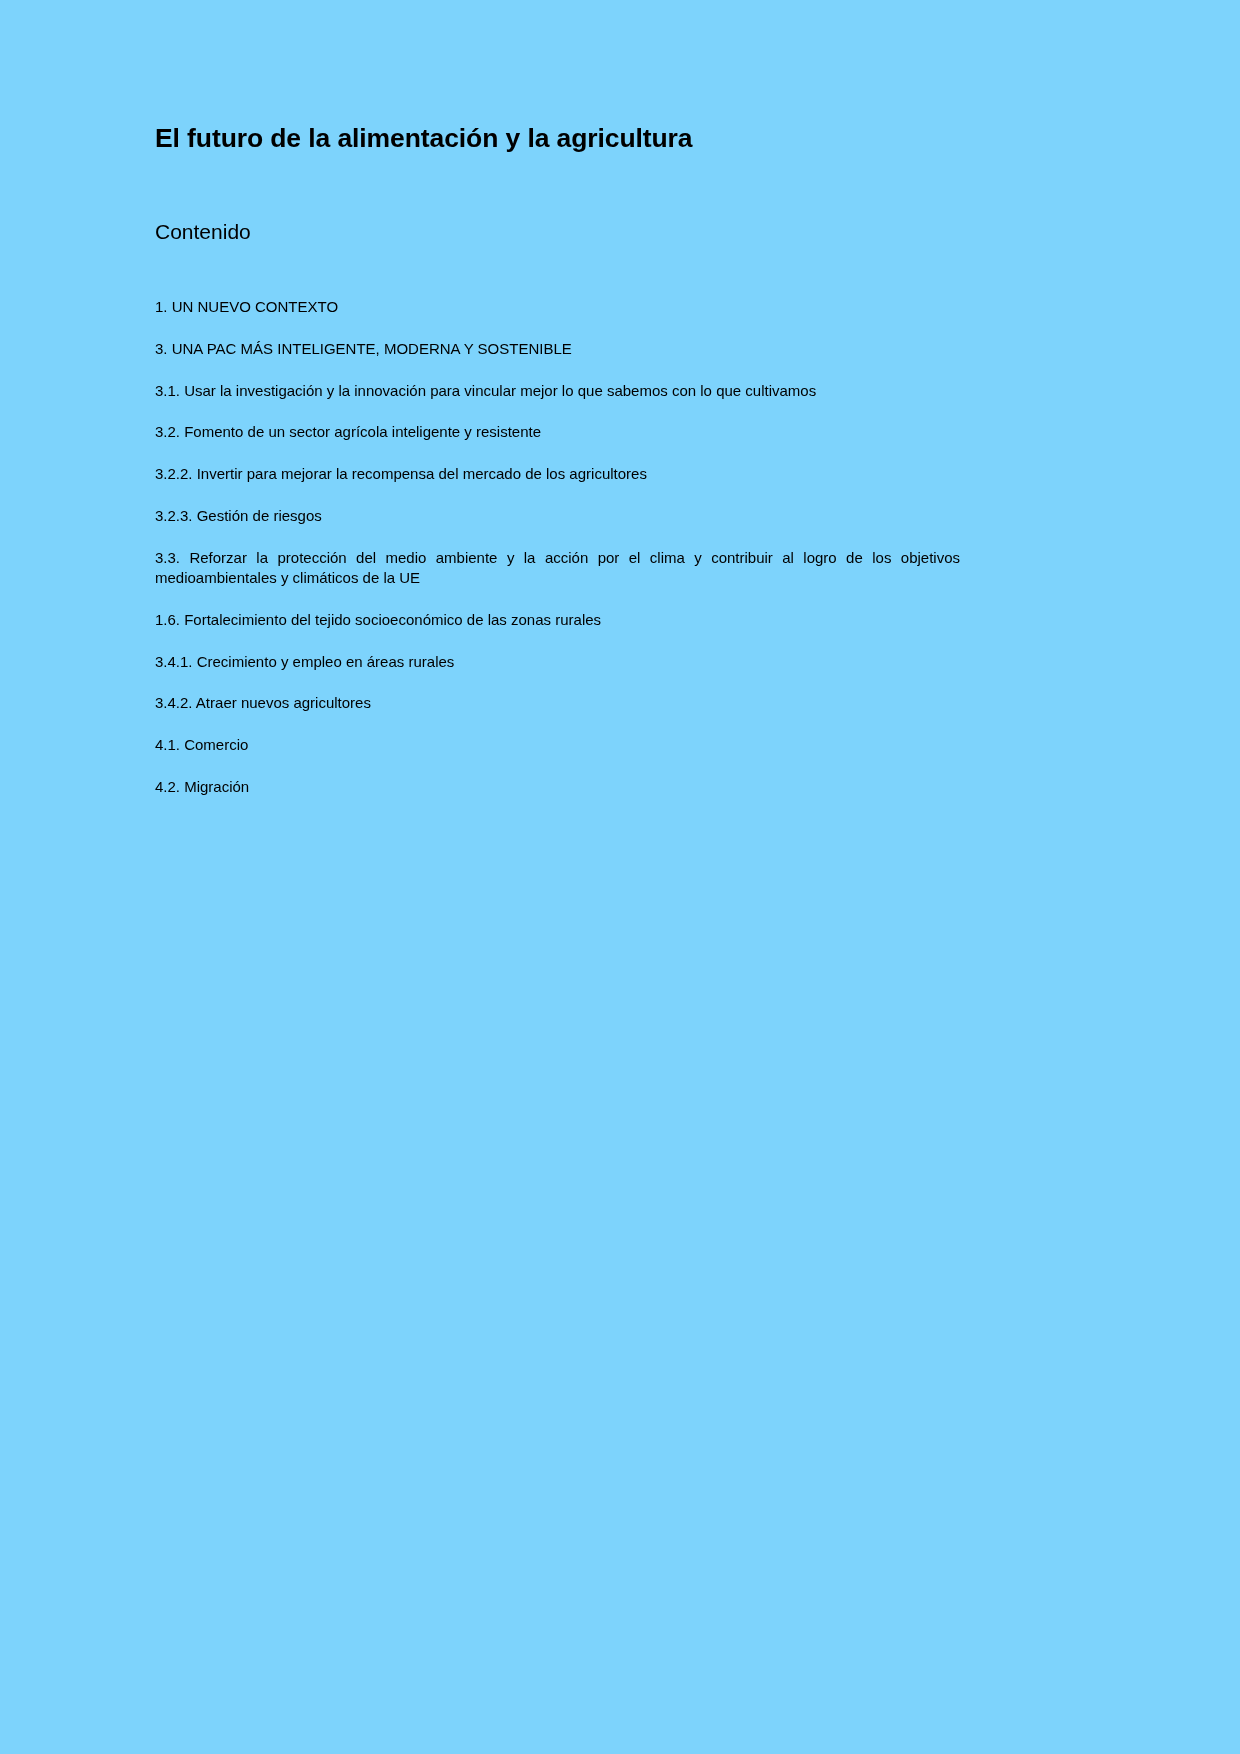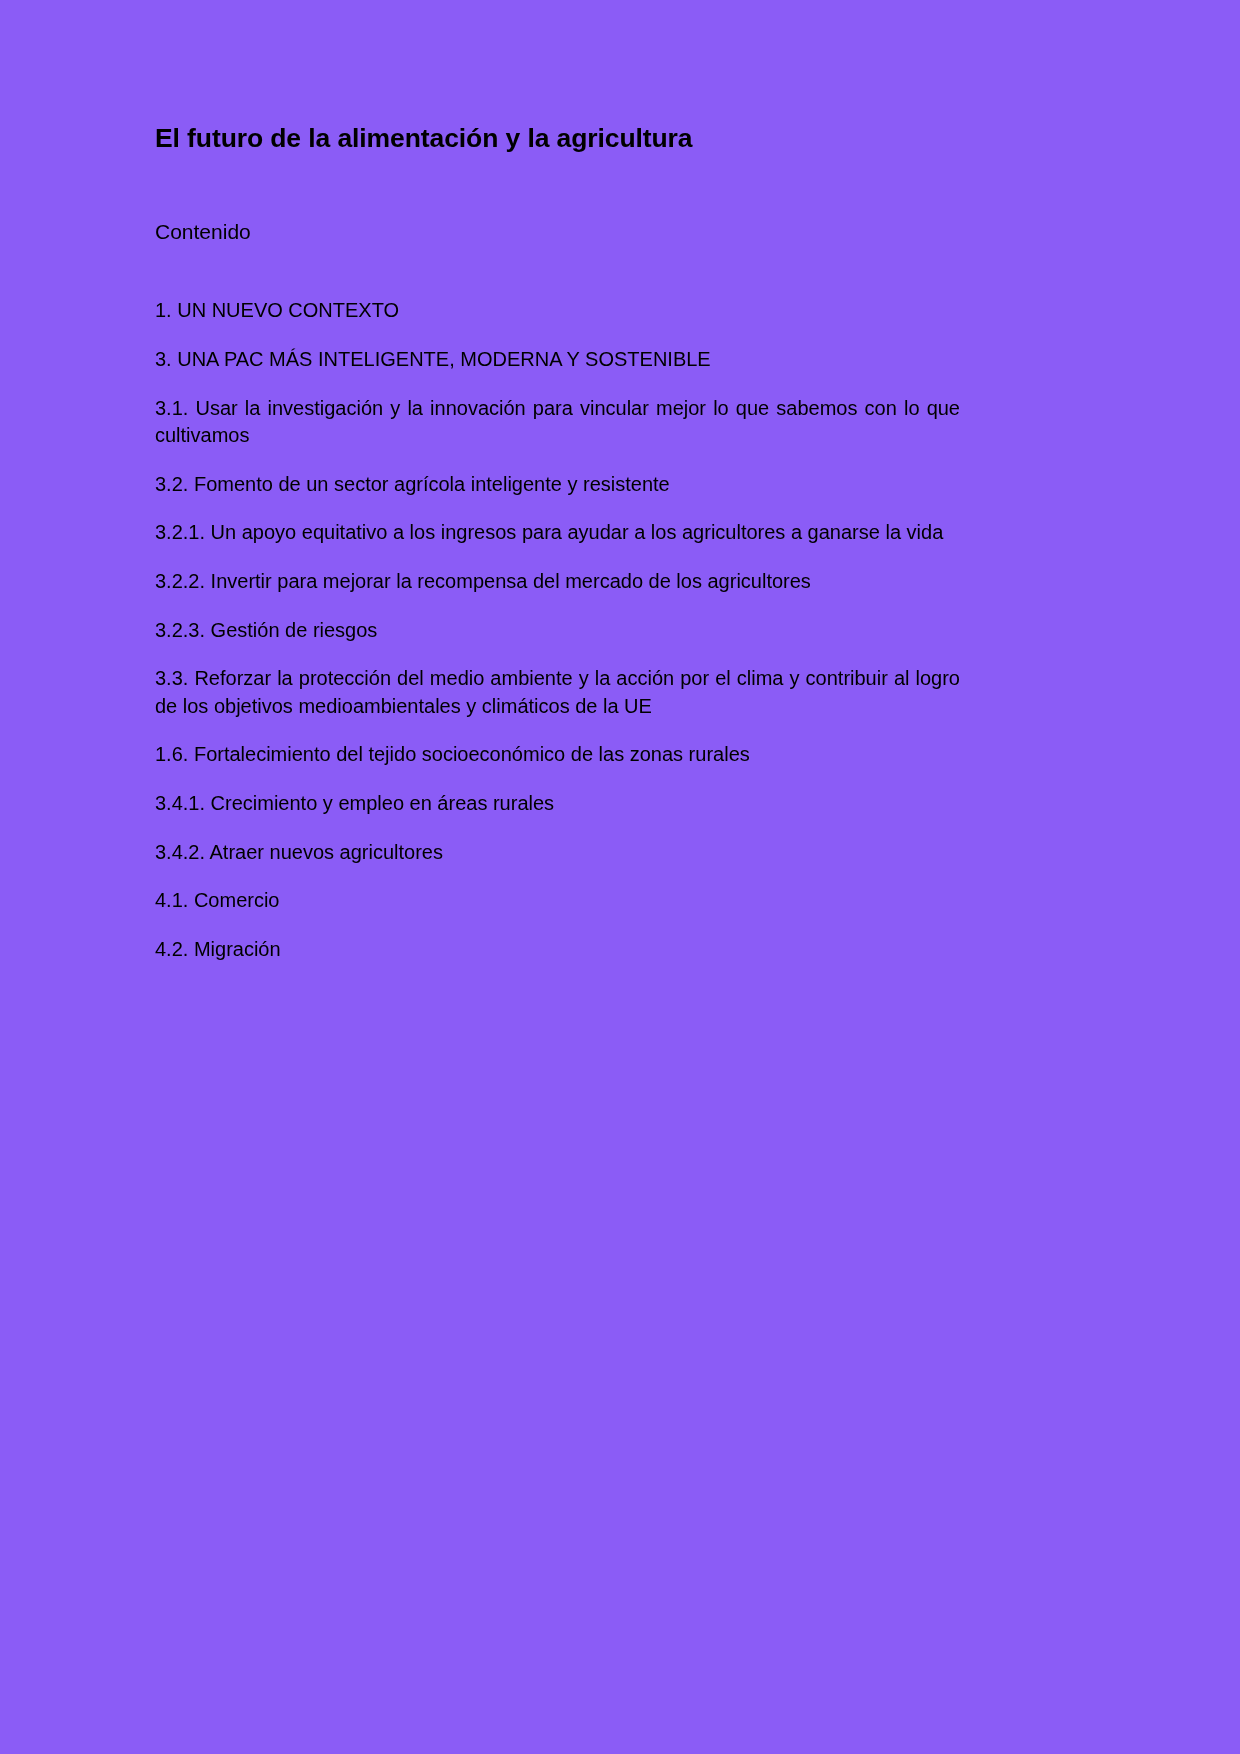--- a/index.html
+++ b/index.html
@@ -14,21 +14,21 @@
     font-family: "Liberation Sans", sans-serif;
     color: #000000;
     overflow: hidden;
   }
   .page {
     position: absolute;
     left: 0;
     top: 0;
     width: 1240px;
     height: 1754px;
-    background: #8b5cf6;
+    background: #7dd3fc;
   }
   .content-area {
     position: absolute;
     left: 155px;
     top: 122px;
     width: 805px;
   }
   .doc-title {
     font-size: 26.5px;
     font-weight: bold;
@@ -43,21 +43,21 @@
     line-height: 1.3;
     margin: 63px 0 0 0;
     color: #000000;
   }
   .toc-list {
     margin: 52px 0 0 0;
     padding: 0;
     list-style: none;
   }
   .toc-entry {
-    font-size: 20px;
+    font-size: 15px;
     line-height: 1.38;
     margin: 0 0 21px 0;
     color: #000000;
     text-align: justify;
     text-justify: inter-word;
     hyphens: none;
   }
   .toc-entry.single-line {
     text-align: left;
   }
@@ -73,21 +73,20 @@
 
     <h1 class="doc-title">El futuro de la alimentación y la agricultura</h1>
 
     <p class="contenido-label">Contenido</p>
 
     <ul class="toc-list">
       <li class="toc-entry single-line">1. UN NUEVO CONTEXTO</li>
       <li class="toc-entry single-line">3. UNA PAC MÁS INTELIGENTE, MODERNA Y SOSTENIBLE</li>
       <li class="toc-entry">3.1. Usar la investigación y la innovación para vincular mejor lo que sabemos con lo que cultivamos</li>
       <li class="toc-entry single-line">3.2. Fomento de un sector agrícola inteligente y resistente</li>
-      <li class="toc-entry single-line">3.2.1. Un apoyo equitativo a los ingresos para ayudar a los agricultores a ganarse la vida</li>
       <li class="toc-entry single-line">3.2.2. Invertir para mejorar la recompensa del mercado de los agricultores</li>
       <li class="toc-entry single-line">3.2.3. Gestión de riesgos</li>
       <li class="toc-entry">3.3. Reforzar la protección del medio ambiente y la acción por el clima y contribuir al logro de los objetivos medioambientales y climáticos de la UE</li>
       <li class="toc-entry single-line">1.6. Fortalecimiento del tejido socioeconómico de las zonas rurales</li>
       <li class="toc-entry single-line">3.4.1. Crecimiento y empleo en áreas rurales</li>
       <li class="toc-entry single-line">3.4.2. Atraer nuevos agricultores</li>
       <li class="toc-entry single-line">4.1. Comercio</li>
       <li class="toc-entry single-line">4.2. Migración</li>
     </ul>
 

